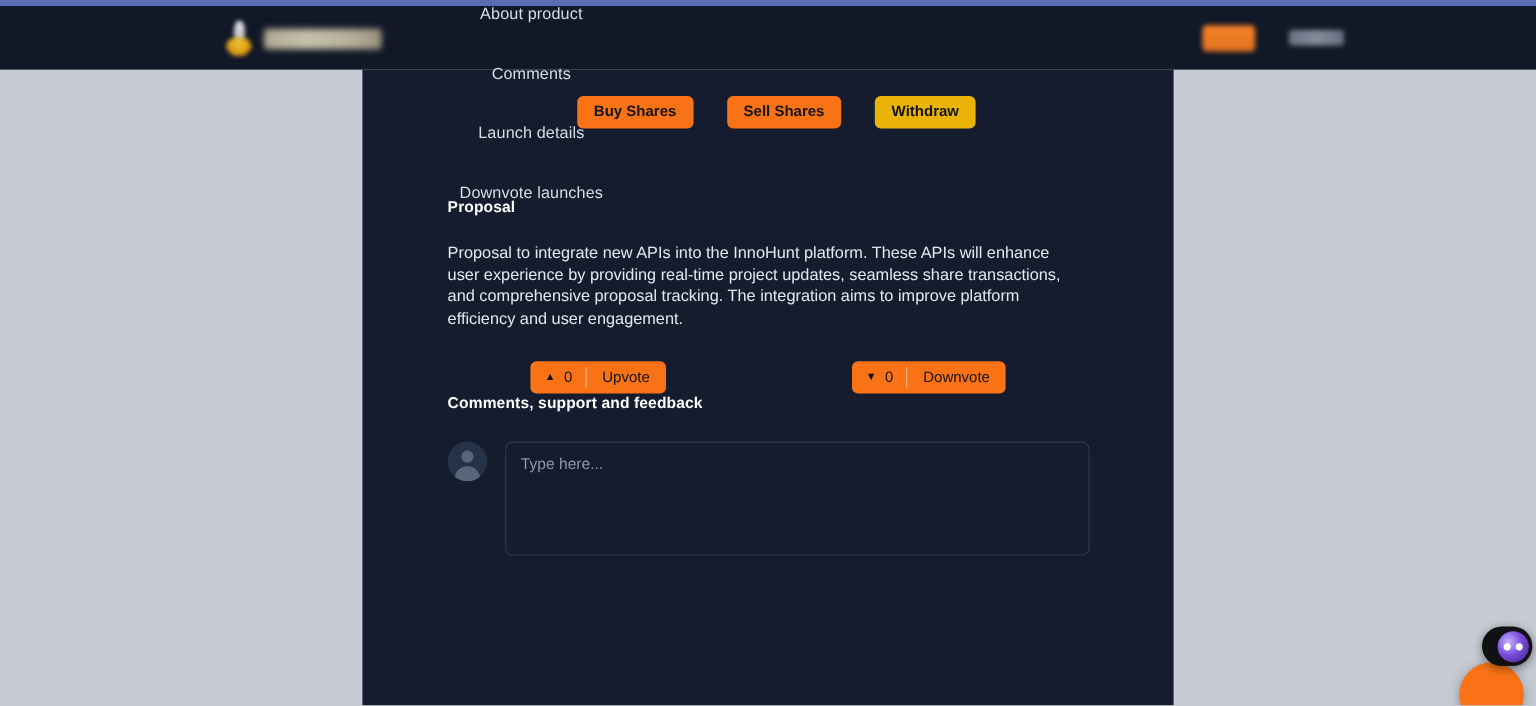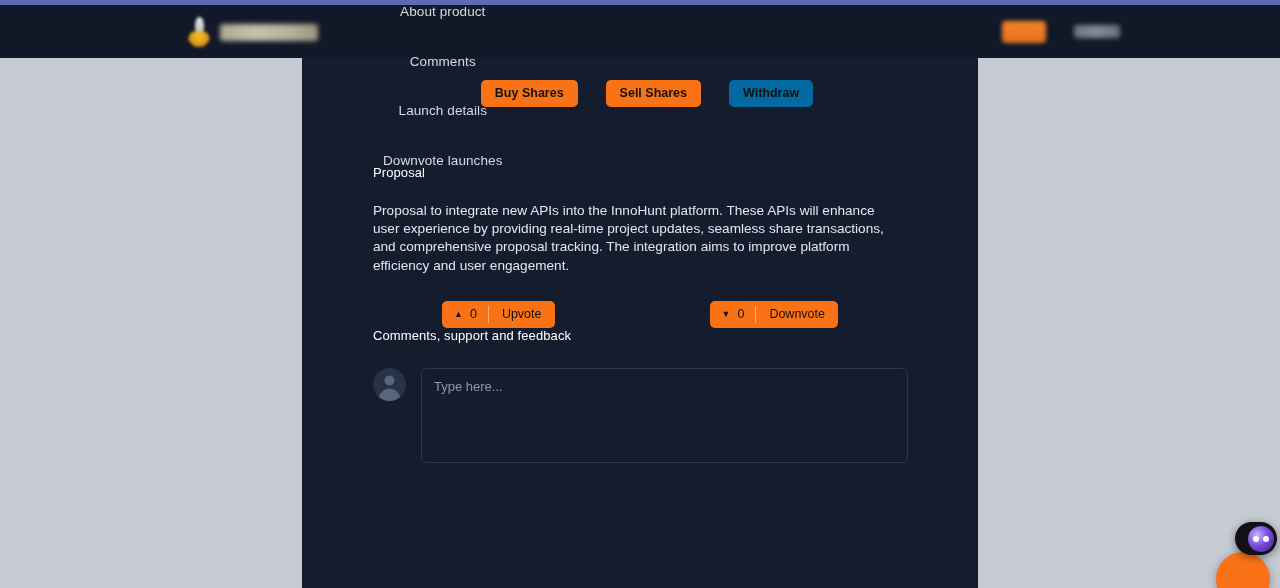--- a/index.html
+++ b/index.html
@@ -165,27 +165,27 @@
     font-size: 12.5px;
     font-weight: bold;
     color: #121212;
     cursor: pointer;
     padding: 0 14px;
     height: 27px;
     line-height: 27px;
     white-space: nowrap;
   }
   .btn-orange { background: #f97316; }
-  .btn-green  { background: #0369a1; }
+  .btn-green  { background: #eab308; }
 
   .section-heading {
     margin-left: 71px;
     color: #ffffff;
     font-size: 13px;
-    font-weight: normal;
+    font-weight: bold;
     letter-spacing: .1px;
   }
 
   .proposal-heading { margin-top: 58px; }
 
   .proposal-body {
     margin-left: 71px;
     margin-top: 22px;
     width: 515px;
     color: #e3e7ee;

